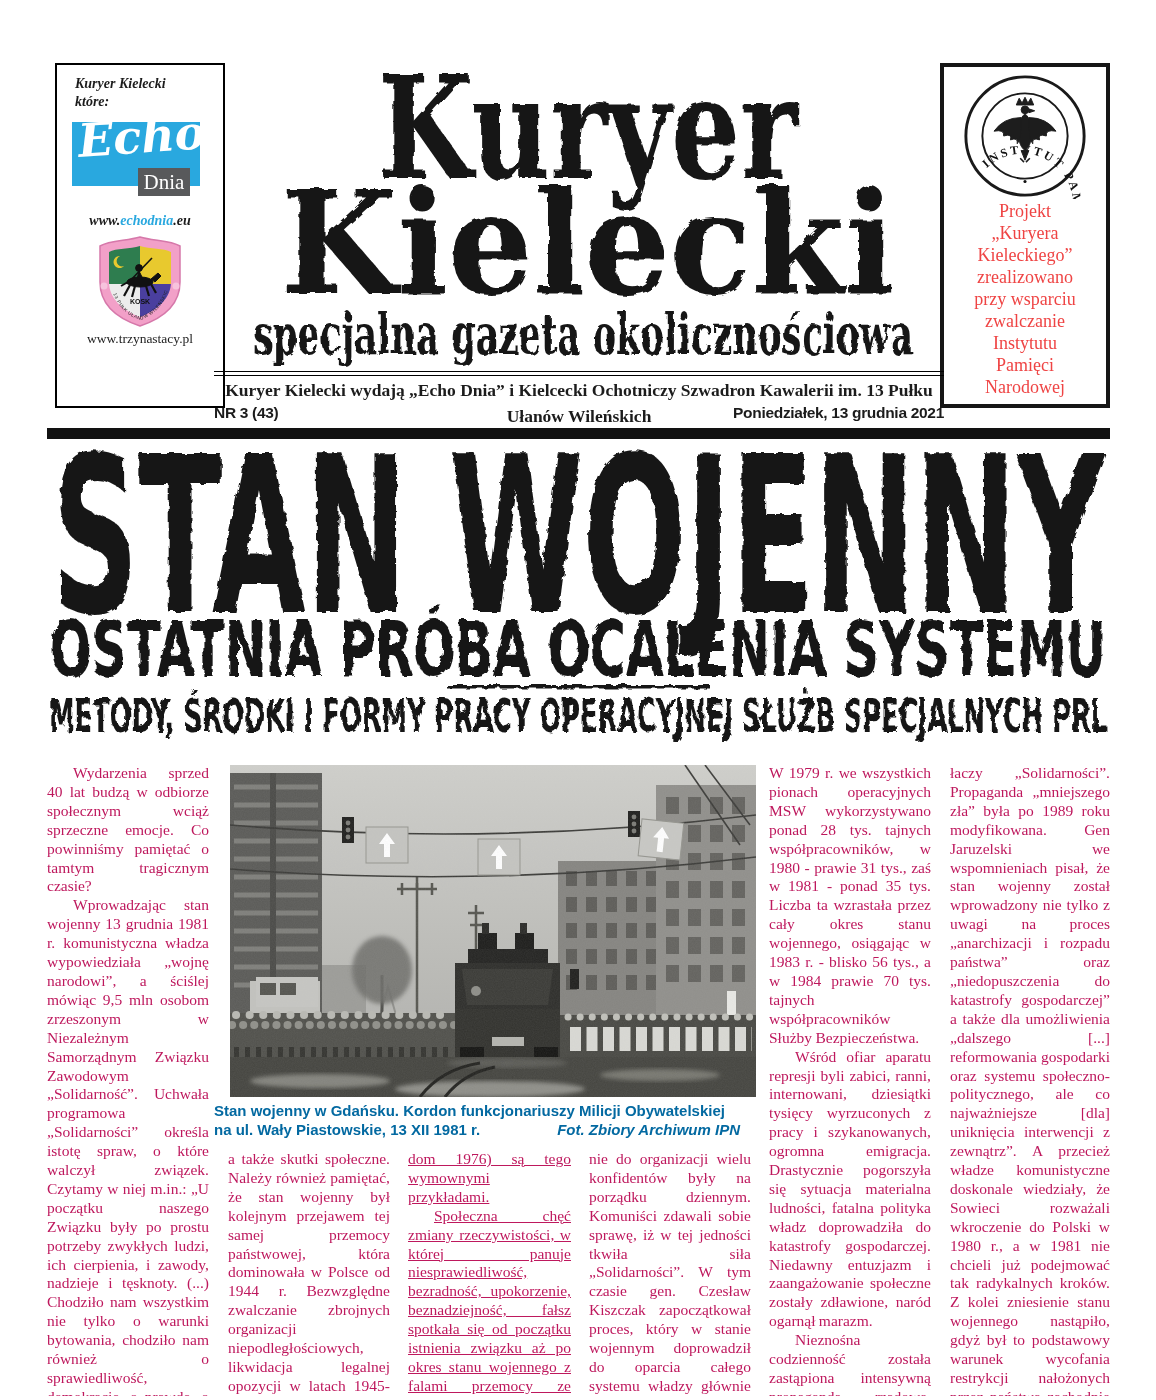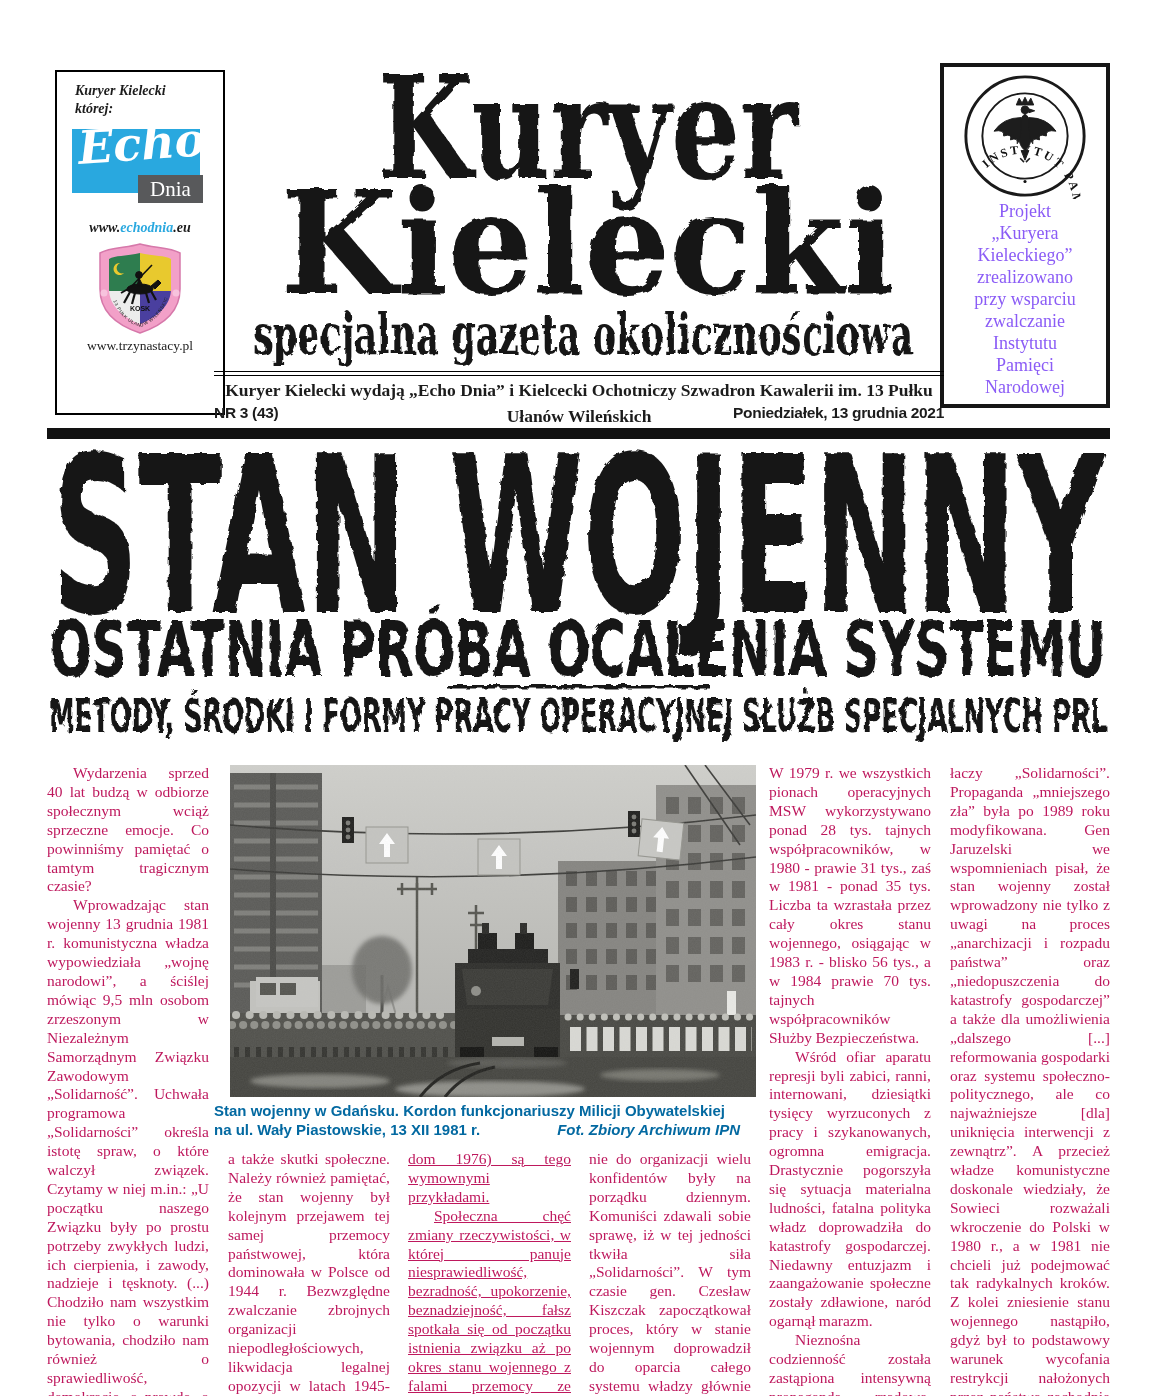--- a/index.html
+++ b/index.html
@@ -1,38 +1,38 @@
 <!DOCTYPE html>
 <html><head>
 <meta charset="utf-8">
 <style>
   html,body{margin:0;padding:0;background:#e9e9e9;}
   .page{position:relative;width:1156px;height:1400px;background:#fff;margin:0 auto;
         font-family:"Liberation Serif",serif;color:#1c1c1c;overflow:hidden;}
   .abs{position:absolute;}
 
   
-  .box-left{left:55px;top:70px;width:166px;height:341px;border:2px solid #000;text-align:center;}
+  .box-left{left:55px;top:63px;width:166px;height:341px;border:2px solid #000;text-align:center;}
   .bl-head{margin:10px 0 0 18px;text-align:left;font:italic 700 14px/1.25 "Liberation Serif",serif;}
   .echo-wrap{position:relative;width:136px;height:80px;margin:12px auto 6px;}
   .echo-cyan{position:absolute;left:0;top:0;width:128px;height:64px;background:#29a8df;}
   .echo-word{position:absolute;left:6px;top:-8px;width:116px;
              font:italic 700 46px/1 "DejaVu Serif",serif;color:#fff;transform:rotate(-4deg);}
-  .dnia-box{position:absolute;left:66px;top:46px;width:65px;height:28px;background:#58595b;
+  .dnia-box{position:absolute;left:66px;top:46px;width:52px;height:28px;background:#58595b;
             font:400 21px/28px "Liberation Serif",serif;color:#fff;}
   .bl-url1{font:italic 700 14px/1 "Liberation Serif",serif;margin-top:12px;}
   .bl-url1 .cy{color:#29a8df;}
   .bl-squad{margin-top:12px;font:400 13.5px/1.3 "Liberation Serif",serif;}
   .bl-crest{width:104px;height:94px;margin:6px auto 0;display:block;}
   .bl-url2{font:400 13.5px/1 "Liberation Serif",serif;margin-top:4px;}
 
   
   .box-right{left:940px;top:63px;width:162px;height:337px;border:4px solid #161616;text-align:center;}
   .seal{display:block;margin:6px auto 0;}
-  .br-lines{font:400 18px/1.22 "Liberation Serif",serif;color:#8b5cf6;margin-top:2px;}
+  .br-lines{font:400 18px/1.22 "Liberation Serif",serif;color:#ef4444;margin-top:2px;}
 
   
   .pubstrip{left:214px;top:371px;width:730px;border-top:1.5px solid #000;}
   .pubstrip .inner{border-top:1.5px solid #000;margin-top:2.5px;border-bottom:1.5px solid #000;
       font:700 17.5px/1.5 "Liberation Serif",serif;text-align:center;padding:1px 0 2px;}
   .nr-row{left:214px;top:402px;width:730px;display:flex;justify-content:space-between;
       font:700 15.5px/1.4 "Liberation Sans",sans-serif;letter-spacing:-0.3px;align-items:flex-end;}
   .black-bar{left:47px;top:428px;width:1063px;height:11px;background:#121212;}
 
   
@@ -54,21 +54,21 @@
   .caption .credit{position:absolute;right:0;top:19px;font-style:italic;}
 </style>
 </head>
 <body>
 
 <div class="page">
 
   <div class="abs box-left">
     <div class="bl-head">
       <div>Kuryer Kielecki</div>
-      <div>której:</div>
+      <div>które:</div>
     </div>
     <div class="echo-wrap">
       <div class="echo-cyan"></div>
       <div class="echo-word">Echo</div>
       <div class="dnia-box">Dnia</div>
     </div>
     <div class="bl-url1"><span>www.</span><span class="cy">echodnia</span><span>.eu</span></div>
     <svg class="bl-crest" viewBox="0 0 100 94">
       <path d="M50 3 C63 7 80 6 90 12 L90 48 C90 70 74 84 50 92 C26 84 10 70 10 48 L10 12 C20 6 37 7 50 3 Z" fill="#f2a0c8" stroke="#d678aa" stroke-width="1.5"></path>
       <circle cx="14" cy="52" r="3.5" fill="#f7c3dd"></circle>

